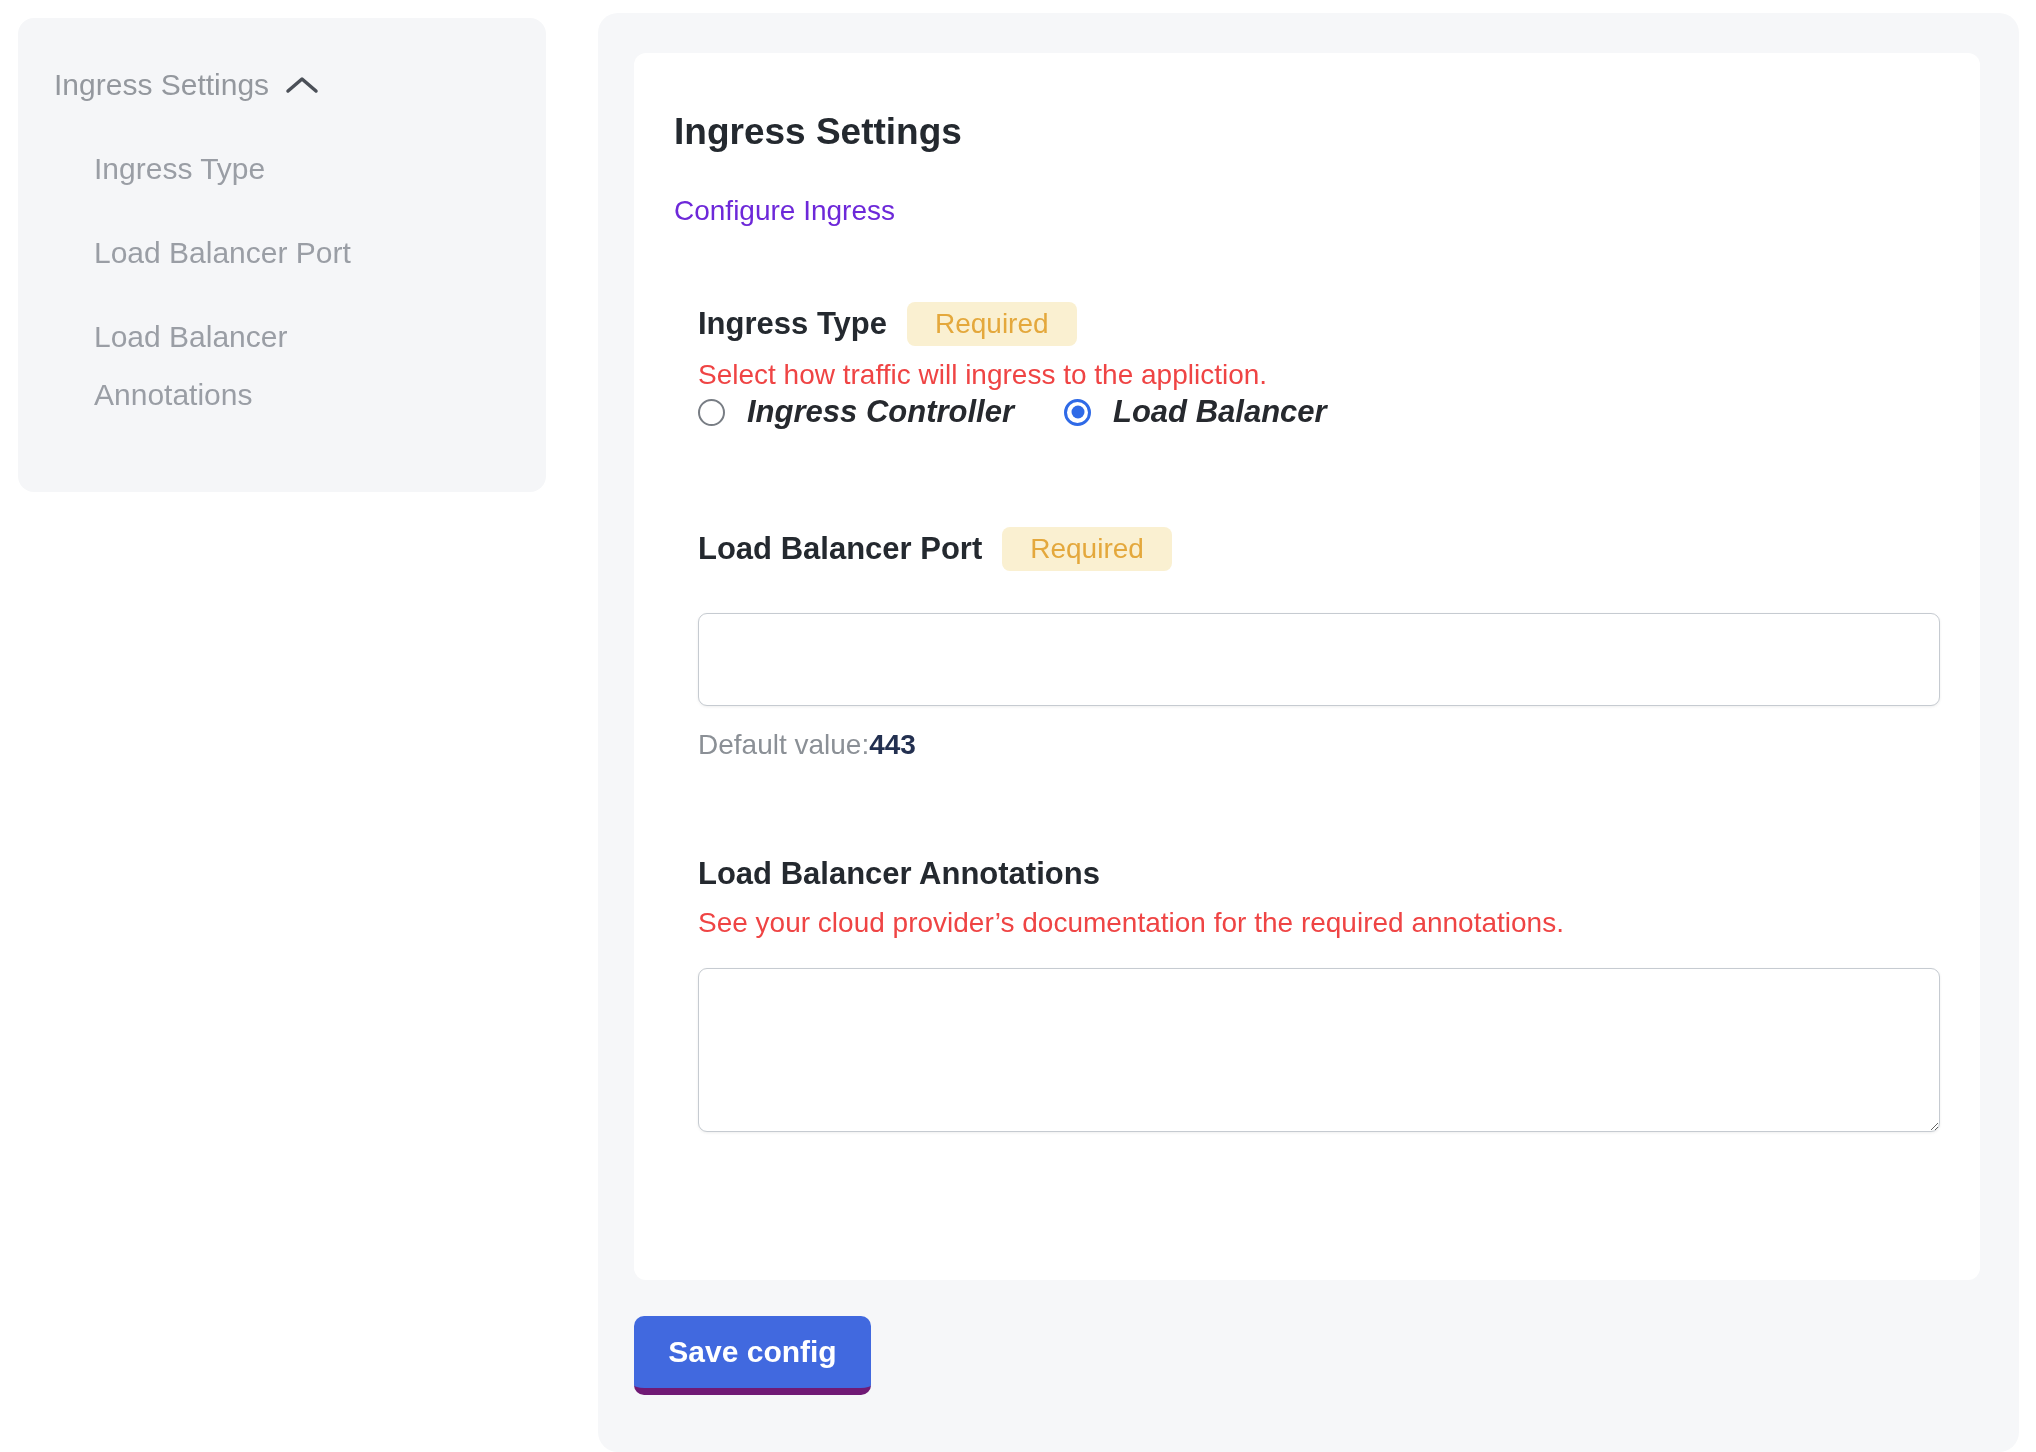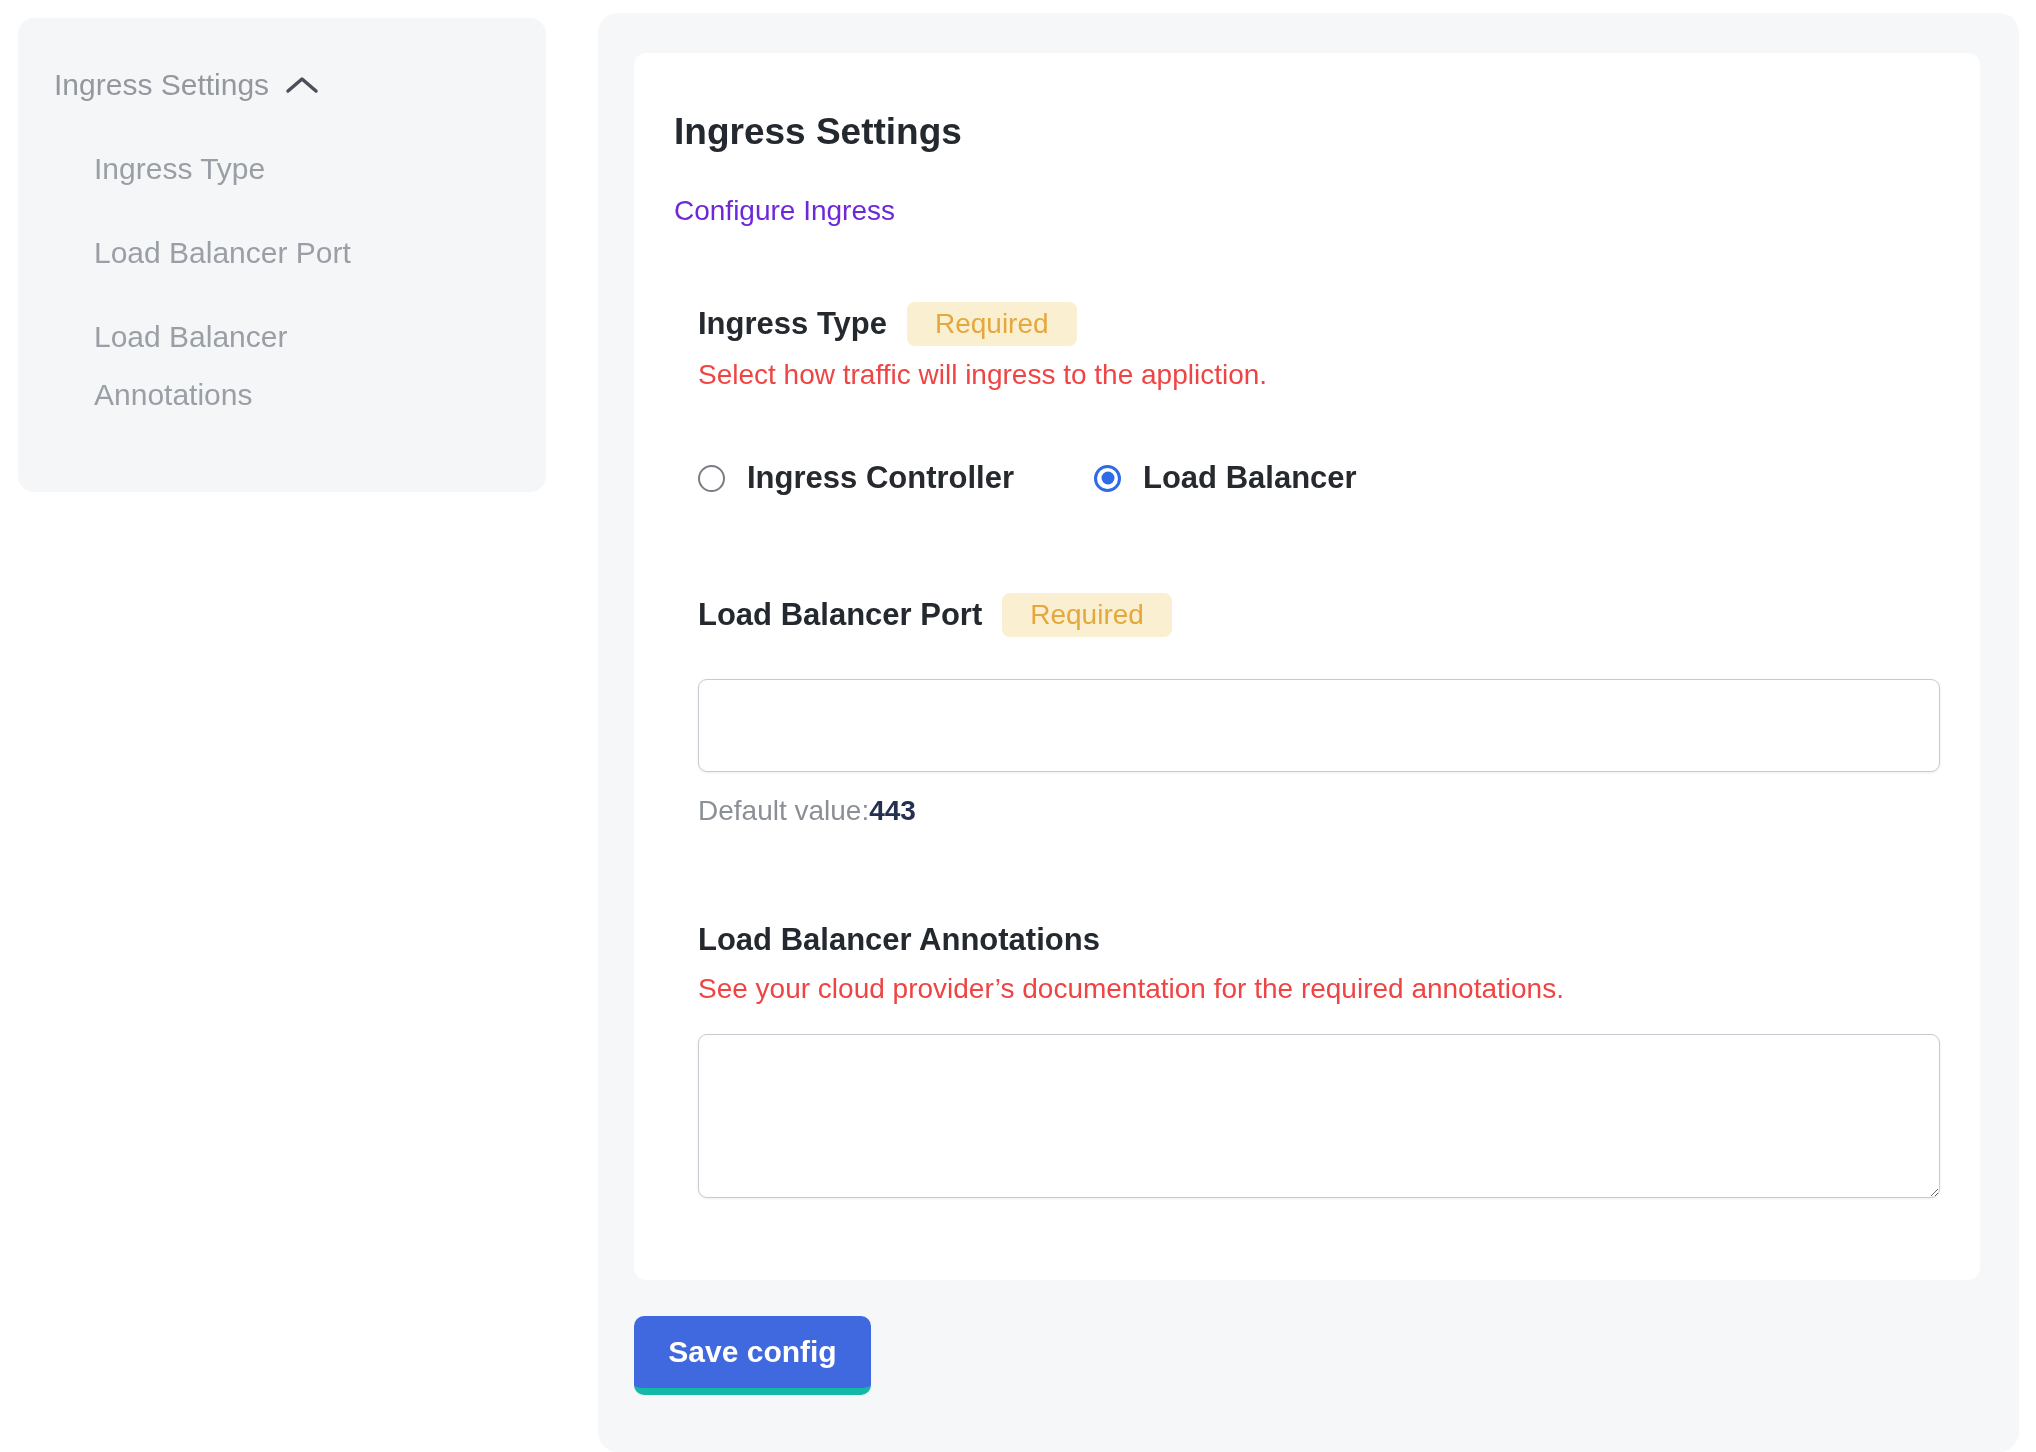--- a/index.html
+++ b/index.html
@@ -88,22 +88,21 @@
     border-radius: 8px;
   }
   .section-desc {
     margin-top: 12px;
     font-size: 28px; line-height: 34px;
     color: #ef4444;
   }
 
   .section-ingress-type { margin-top: 74px; }
   .radio-row {
-    margin-top: 66px;
-    display: flex; align-items: center; gap: 80px;
+    display: flex; align-items: center; gap: 50px; font-style: italic;
   }
   .radio-option {
     display: flex; align-items: center; gap: 22px;
     cursor: pointer;
   }
   .radio-circle {
     width: 27px; height: 27px;
     border-radius: 50%;
     border: 2.5px solid #787d84;
     background: #ffffff;
@@ -170,21 +169,21 @@
     resize: vertical;
     outline: none;
   }
 
   .save-button {
     position: absolute;
     left: 36px; top: 1303px;
     width: 237px; height: 79px;
     background: #4169df;
     border: none;
-    border-bottom: 7px solid #14b8a6;
+    border-bottom: 7px solid #701a75;
     border-radius: 10px;
     color: #ffffff;
     font-family: "Liberation Sans", sans-serif;
     font-size: 30px;
     font-weight: 700;
     cursor: pointer;
   }
 </style>
 </head>
 <body>

